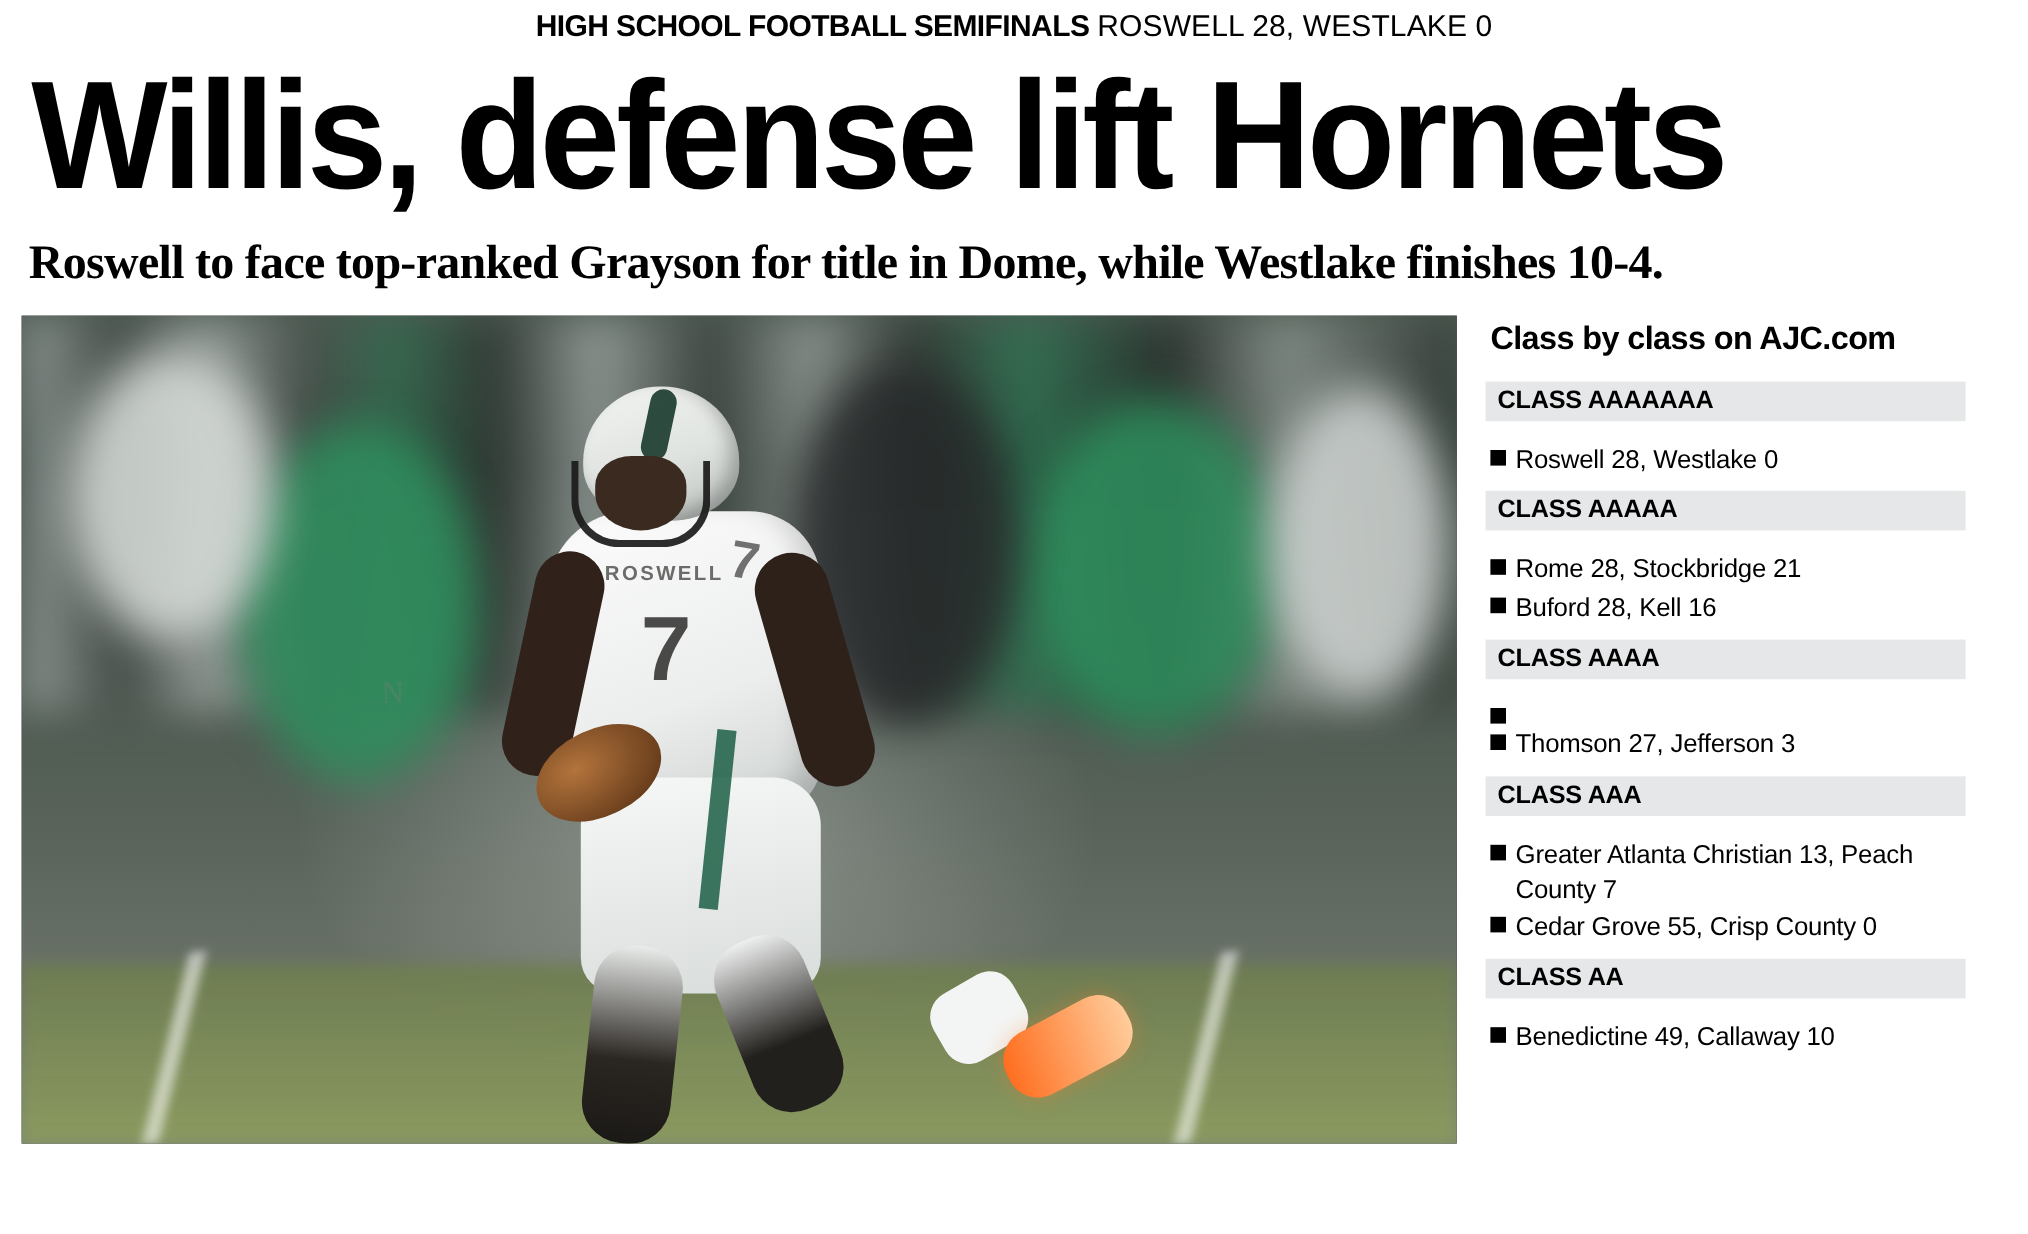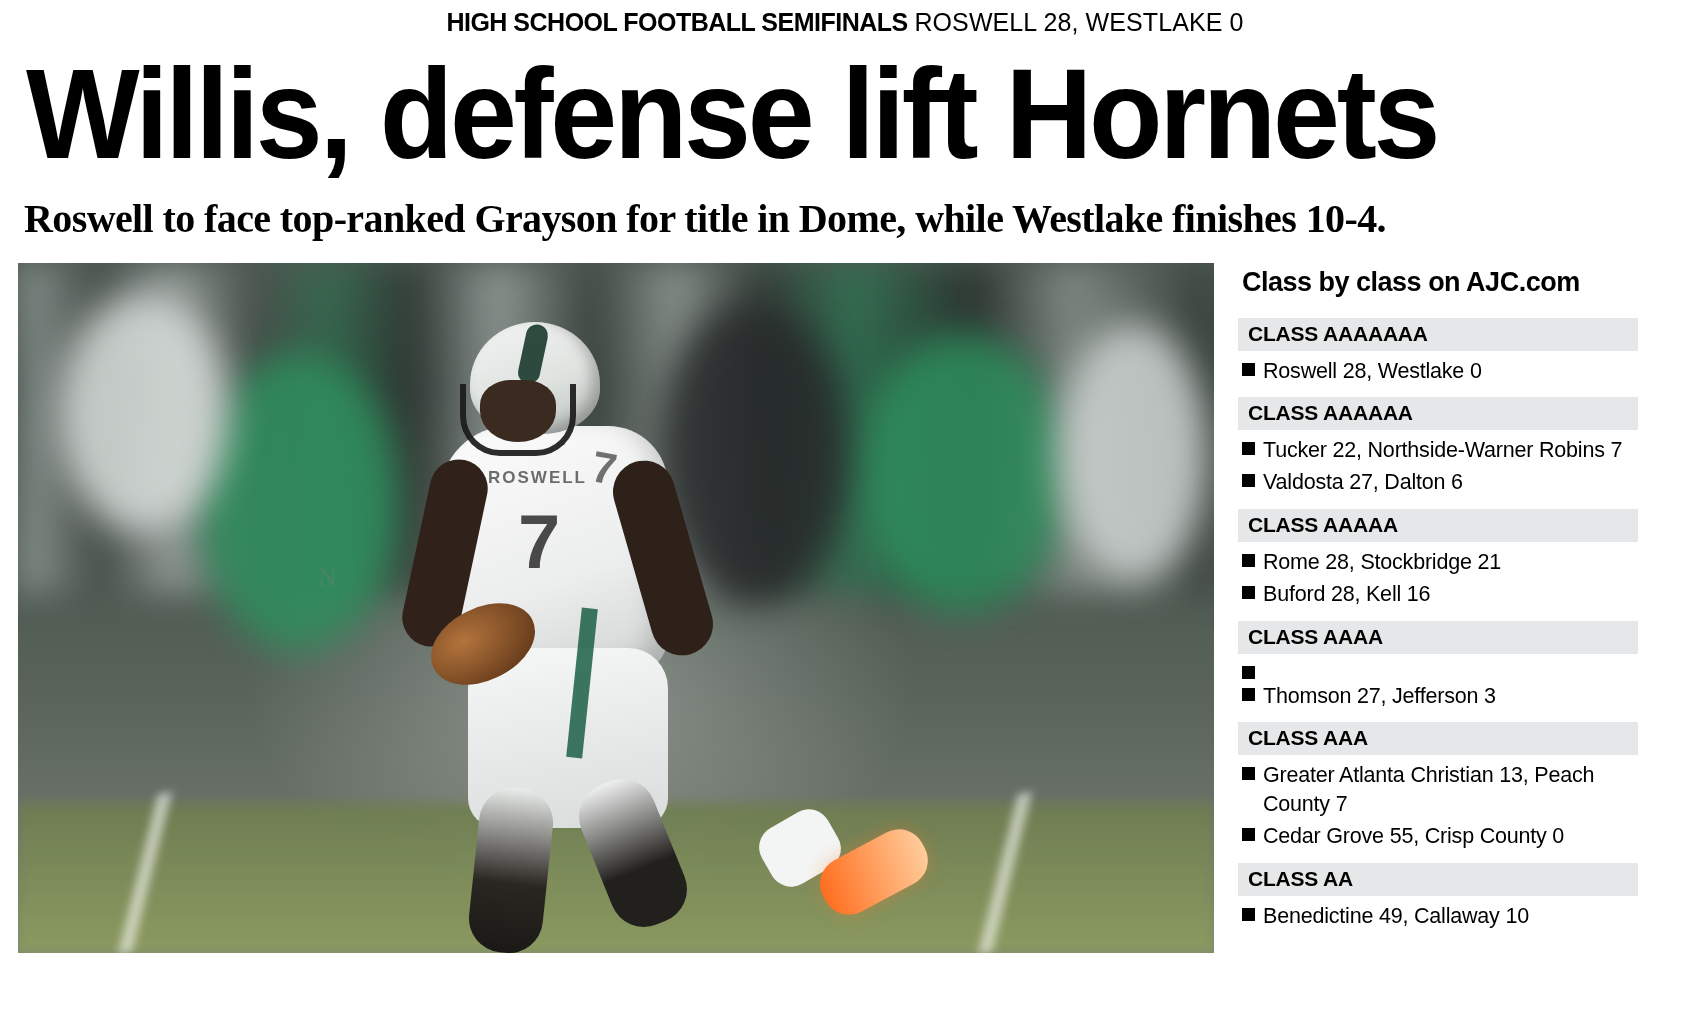--- a/index.html
+++ b/index.html
@@ -121,21 +121,21 @@
   .yardline {
     position: absolute;
     bottom: 0;
     width: 14px;
     height: 160px;
     background: rgba(255,255,255,.55);
     filter: blur(4px);
     transform: skewX(-14deg);
   }
   
-  .player { position: absolute; left: 396px; top: 45px; width: 420px; height: 645px; }
+  .player { position: absolute; left: 412px; top: 45px; width: 420px; height: 645px; }
   .p-helmet {
     position: absolute; left: 56px; top: 14px; width: 130px; height: 112px;
     background: linear-gradient(160deg,#f2f4f2 0%, #dfe3e0 55%, #b9bfbb 100%);
     border-radius: 52% 52% 46% 46% / 58% 58% 42% 42%;
     box-shadow: inset -8px -6px 14px rgba(0,0,0,.25);
   }
   .p-helmet-stripe {
     position: absolute; left: 108px; top: 16px; width: 22px; height: 60px;
     background: #18392c; border-radius: 12px; transform: rotate(12deg);
     opacity: .9;
@@ -234,21 +234,21 @@
     font-weight: bold;
     letter-spacing: -0.5px;
     margin: 4px 0 20px 4px;
   }
   .class-head {
     background: #e6e7e8;
     font-size: 21px;
     font-weight: bold;
     letter-spacing: -0.2px;
     padding: 4px 10px 5px 10px;
-    margin-bottom: 6px;
+    margin-bottom: 18px;
   }
   .score-line {
     font-size: 21.5px;
     line-height: 1.34;
     letter-spacing: -0.2px;
     margin: 0 0 3px 4px;
     display: flex;
     align-items: flex-start;
     gap: 8px;
   }
@@ -320,31 +320,20 @@
       <div class="sidebar-title">Class by class on AJC.com</div>
 
       <div class="class-block">
         <div class="class-head">CLASS AAAAAAA</div>
         <div class="score-line">
           <span class="bullet"></span>
           <span class="score-text">Roswell 28, Westlake 0</span>
         </div>
       </div>
 
-      <div class="class-block">
-        <div class="class-head">CLASS AAAAAA</div>
-        <div class="score-line">
-          <span class="bullet"></span>
-          <span class="score-text">Tucker  22, Northside-Warner Robins 7</span>
-        </div>
-        <div class="score-line">
-          <span class="bullet"></span>
-          <span class="score-text">Valdosta 27, Dalton 6</span>
-        </div>
-      </div>
 
       <div class="class-block">
         <div class="class-head">CLASS AAAAA</div>
         <div class="score-line">
           <span class="bullet"></span>
           <span class="score-text">Rome 28, Stockbridge 21</span>
         </div>
         <div class="score-line">
           <span class="bullet"></span>
           <span class="score-text">Buford 28, Kell 16</span>

